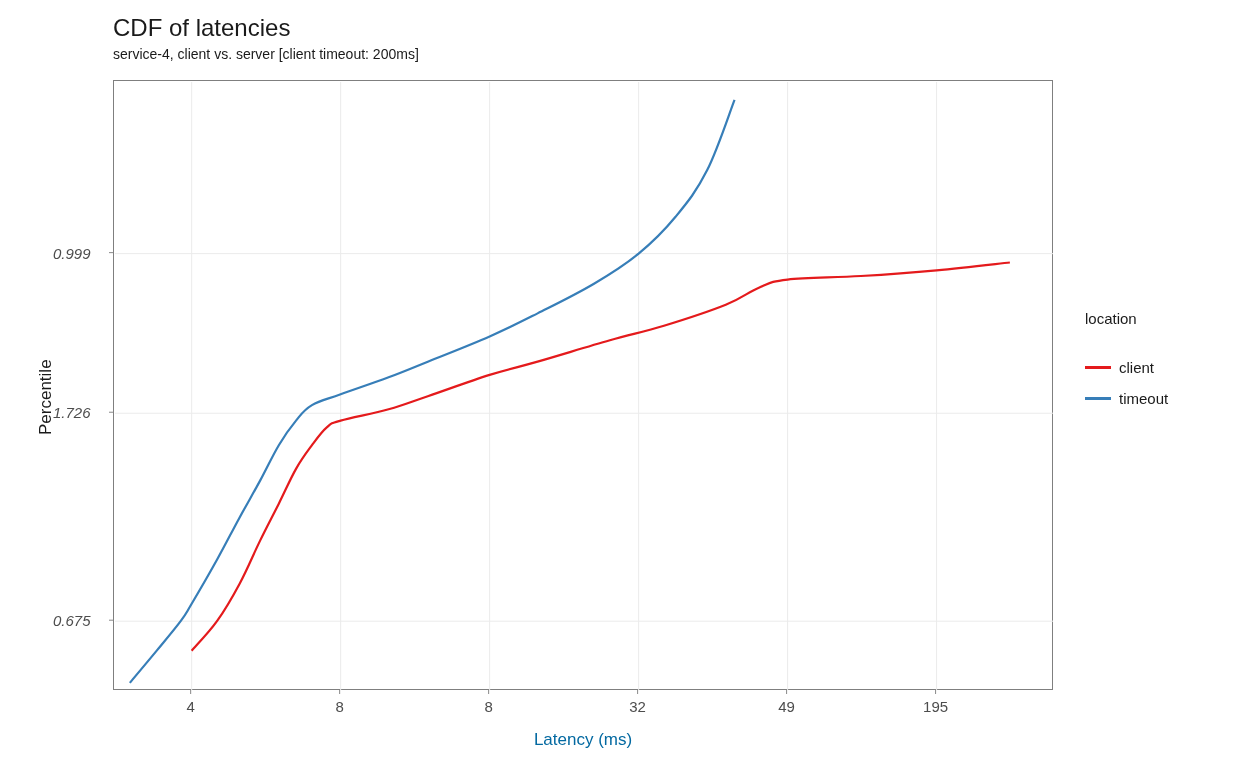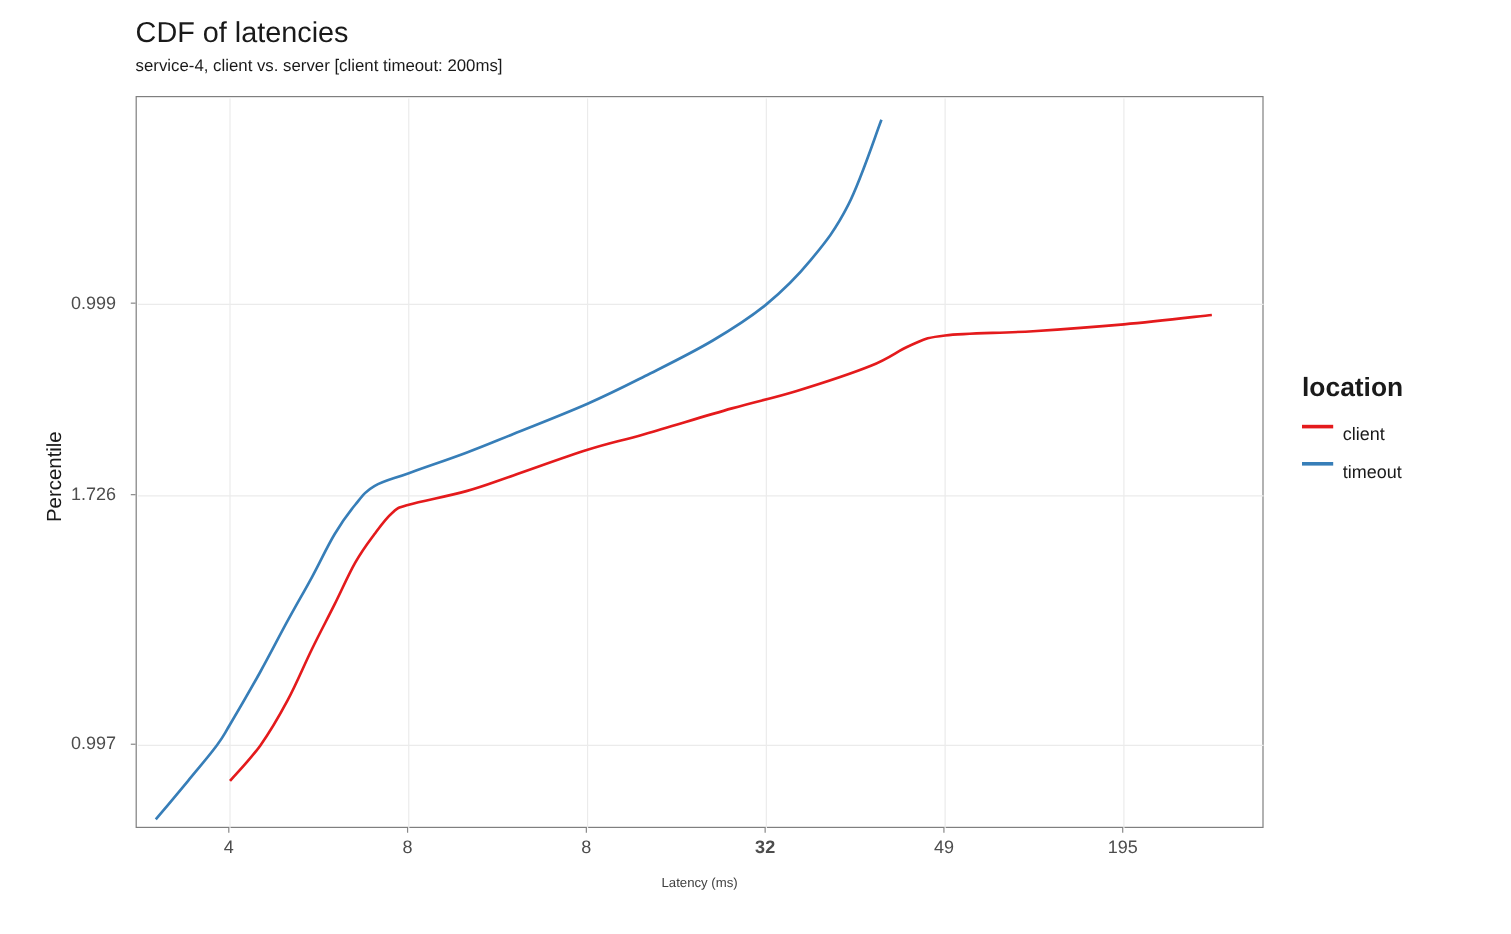--- a/index.html
+++ b/index.html
@@ -36,55 +36,56 @@
     height: 610px;
     border: 1.5px solid #7f7f7f;
     box-sizing: border-box;
     background: #ffffff;
   }
   .y-tick-label {
     position: absolute;
     right: 1150px; 
     font-size: 15px;
     color: #4d4d4d;
-    text-align: center;
+    text-align: left;
     transform: translateY(-50%);
+    font-style: italic;
   }
   .x-tick-label {
     position: absolute;
     font-size: 15px;
     color: #4d4d4d;
     transform: translateX(-50%);
   }
   .axis-title-y {
     position: absolute;
     transform: rotate(-90deg);
     transform-origin: left top;
     font-size: 17px;
     color: #1a1a1a;
   }
   .axis-title-x {
     position: absolute;
-    font-size: 11px;
-    color: #404040;
+    font-size: 17px;
+    color: #0369a1;
     transform: translateX(-50%);
   }
   .legend {
     position: absolute;
     left: 1085px;
     top: 310px;
   }
   .legend-title {
-    font-size: 22px;
+    font-size: 15px;
     color: #1a1a1a;
-    margin-bottom: 18px;
-    font-weight: bold;
+    margin-bottom: 32px;
   }
   .legend-item {
     display: flex;
+    align-items: center;
     gap: 8px;
     margin-bottom: 14px;
     font-size: 15px;
     color: #1a1a1a;
   }
   .legend-swatch {
     width: 26px;
     height: 2.5px;
   }
   svg.plot-svg {
@@ -133,29 +134,29 @@
           <line y1="1" y2="609" x1="822.5890686073503" x2="822.5890686073503" class="grid-line"></line>
         </g>
       <g id="lines-group">
           <path d="M 77.66 569.67 C 82.22 564.37, 94.35 552.25, 102.98 540.20 C 111.61 528.15, 117.86 517.22, 125.63 502.71 C 133.39 488.21, 139.06 474.01, 146.11 459.61 C 153.17 445.20, 158.35 435.60, 164.81 422.68 C 171.28 409.77, 176.05 398.37, 182.02 387.84 C 187.98 377.31, 192.41 371.66, 197.95 364.20 C 203.48 356.75, 207.61 350.85, 212.78 346.42 C 217.94 342.00, 215.52 342.88, 226.65 339.61 C 237.78 336.35, 258.92 332.67, 274.61 328.28 C 290.30 323.89, 295.62 321.42, 313.80 315.22 C 331.98 309.03, 355.87 300.10, 375.63 293.88 C 395.40 287.66, 401.95 286.88, 423.60 280.66 C 445.25 274.44, 473.18 265.77, 495.92 259.31 C 518.66 252.86, 529.08 251.18, 549.94 244.79 C 570.79 238.39, 594.68 230.63, 611.77 223.77 C 628.86 216.92, 633.77 211.25, 644.90 206.71 C 656.03 202.17, 655.25 200.66, 673.60 198.55 C 691.96 196.44, 720.07 196.66, 746.88 195.00 C 773.70 193.34, 795.77 191.75, 822.59 189.31 C 849.41 186.88, 882.68 182.89, 895.87 181.48" class="data-line" stroke="#e41a1c"></path>
           <path d="M 15.83 601.84 C 20.67 596.05, 33.59 580.77, 42.73 569.67 C 51.88 558.58, 60.35 548.64, 66.64 540.20 C 72.93 531.76, 71.12 533.84, 77.66 522.78 C 84.21 511.73, 94.35 494.31, 102.98 478.78 C 111.61 463.24, 117.86 450.70, 125.63 436.46 C 133.39 422.21, 139.06 412.64, 146.11 399.64 C 153.17 386.63, 158.35 375.01, 164.81 364.20 C 171.28 353.40, 176.05 346.82, 182.02 339.61 C 187.98 332.40, 189.91 328.88, 197.95 324.15 C 205.98 319.42, 212.85 318.34, 226.65 313.32 C 240.45 308.30, 258.92 302.16, 274.61 296.28 C 290.30 290.40, 295.62 288.01, 313.80 280.66 C 331.98 273.31, 355.87 264.13, 375.63 255.44 C 395.40 246.75, 404.81 241.85, 423.60 232.37 C 442.38 222.88, 461.80 213.50, 479.99 202.75 C 498.17 191.99, 509.94 184.69, 524.62 172.64 C 539.30 160.59, 549.24 150.78, 561.56 135.79 C 573.88 120.80, 582.45 110.41, 593.07 89.36 C 603.69 68.31, 615.60 31.54, 620.54 18.84" class="data-line" stroke="#377eb8"></path>
         </g>
     </svg>
   </div>
 
   <div id="y-tick-labels">
-      <div class="y-tick-label" style="left: 53px; width: 50px; top: 620.2px;">0.997</div>
+      <div class="y-tick-label" style="left: 53px; width: 50px; top: 620.2px;">0.675</div>
       <div class="y-tick-label" style="left: 53px; width: 50px; top: 412.224px;">1.726</div>
       <div class="y-tick-label" style="left: 53px; width: 50px; top: 252.638px;">0.999</div>
     </div>
   <div id="x-tick-labels">
       <div class="x-tick-label" style="left: 190.664px; top: 698px;">4</div>
       <div class="x-tick-label" style="left: 339.649px; top: 698px;">8</div>
       <div class="x-tick-label" style="left: 488.634px; top: 698px;">8</div>
-      <div class="x-tick-label" style="left: 637.619px; top: 698px; font-weight: bold;">32</div>
+      <div class="x-tick-label" style="left: 637.619px; top: 698px;">32</div>
       <div class="x-tick-label" style="left: 786.604px; top: 698px;">49</div>
       <div class="x-tick-label" style="left: 935.589px; top: 698px;">195</div>
     </div>
 
   <svg width="1259" height="778" style="position:absolute;left:0;top:0;pointer-events:none">
     <g id="tick-marks-group">
         <line x1="109" x2="113" y1="620.2003599970174" y2="620.2003599970174" class="tick-mark"></line>
         <line x1="109" x2="113" y1="412.224135880715" y2="412.224135880715" class="tick-mark"></line>
         <line x1="109" x2="113" y1="252.6383662583154" y2="252.6383662583154" class="tick-mark"></line>
         <line y1="690" y2="694" x1="190.66372002796192" x2="190.66372002796192" class="tick-mark"></line>

